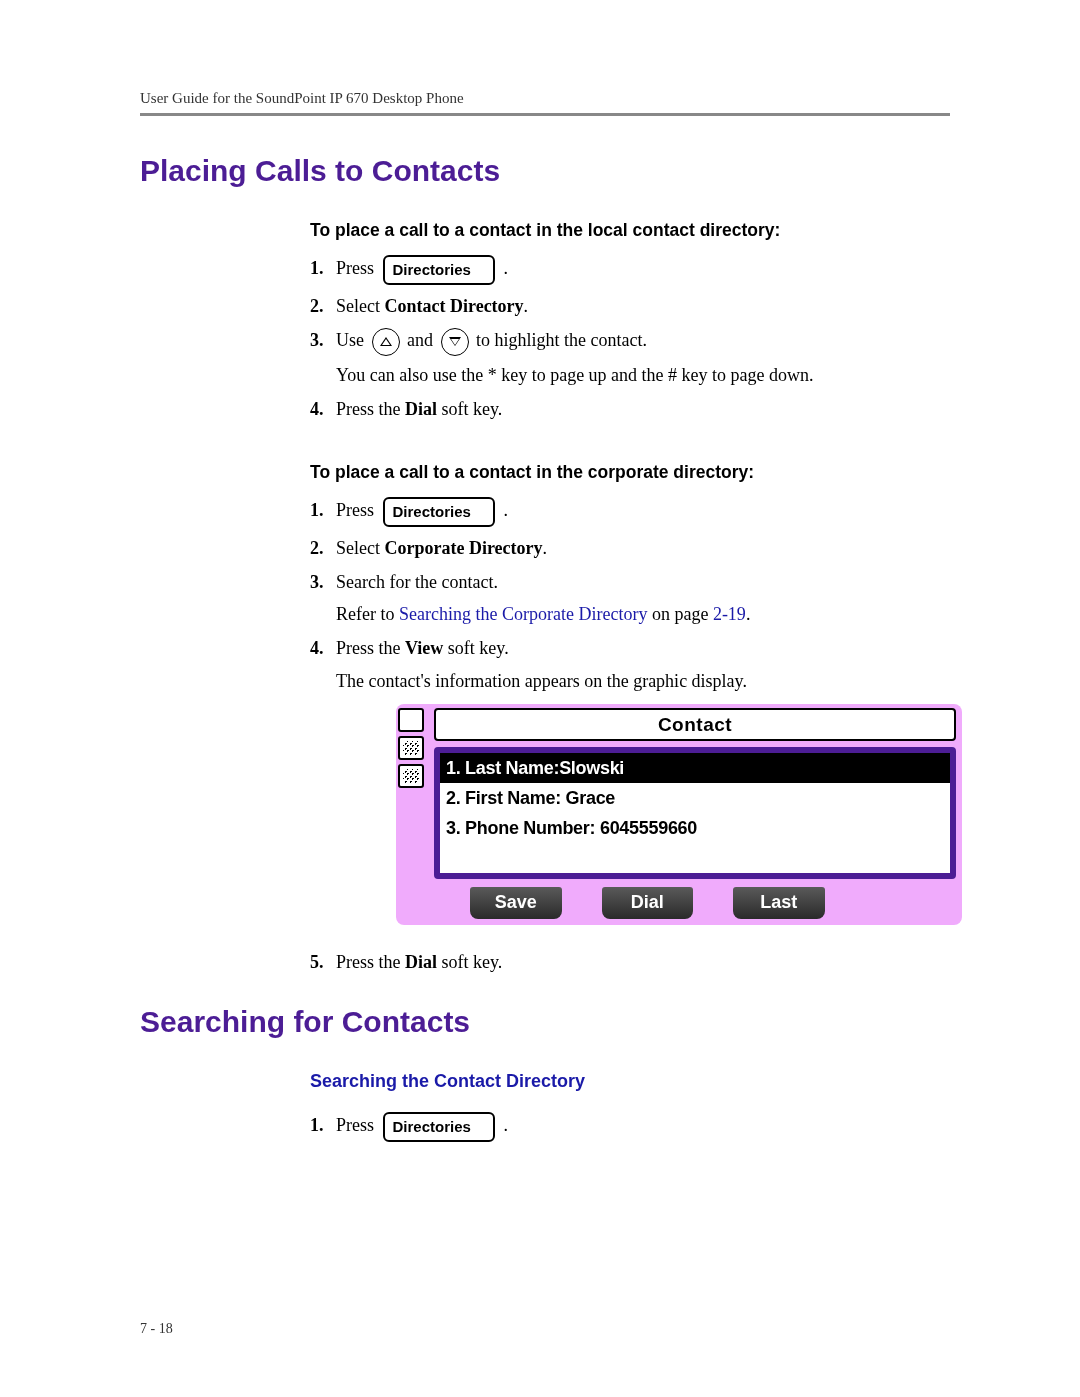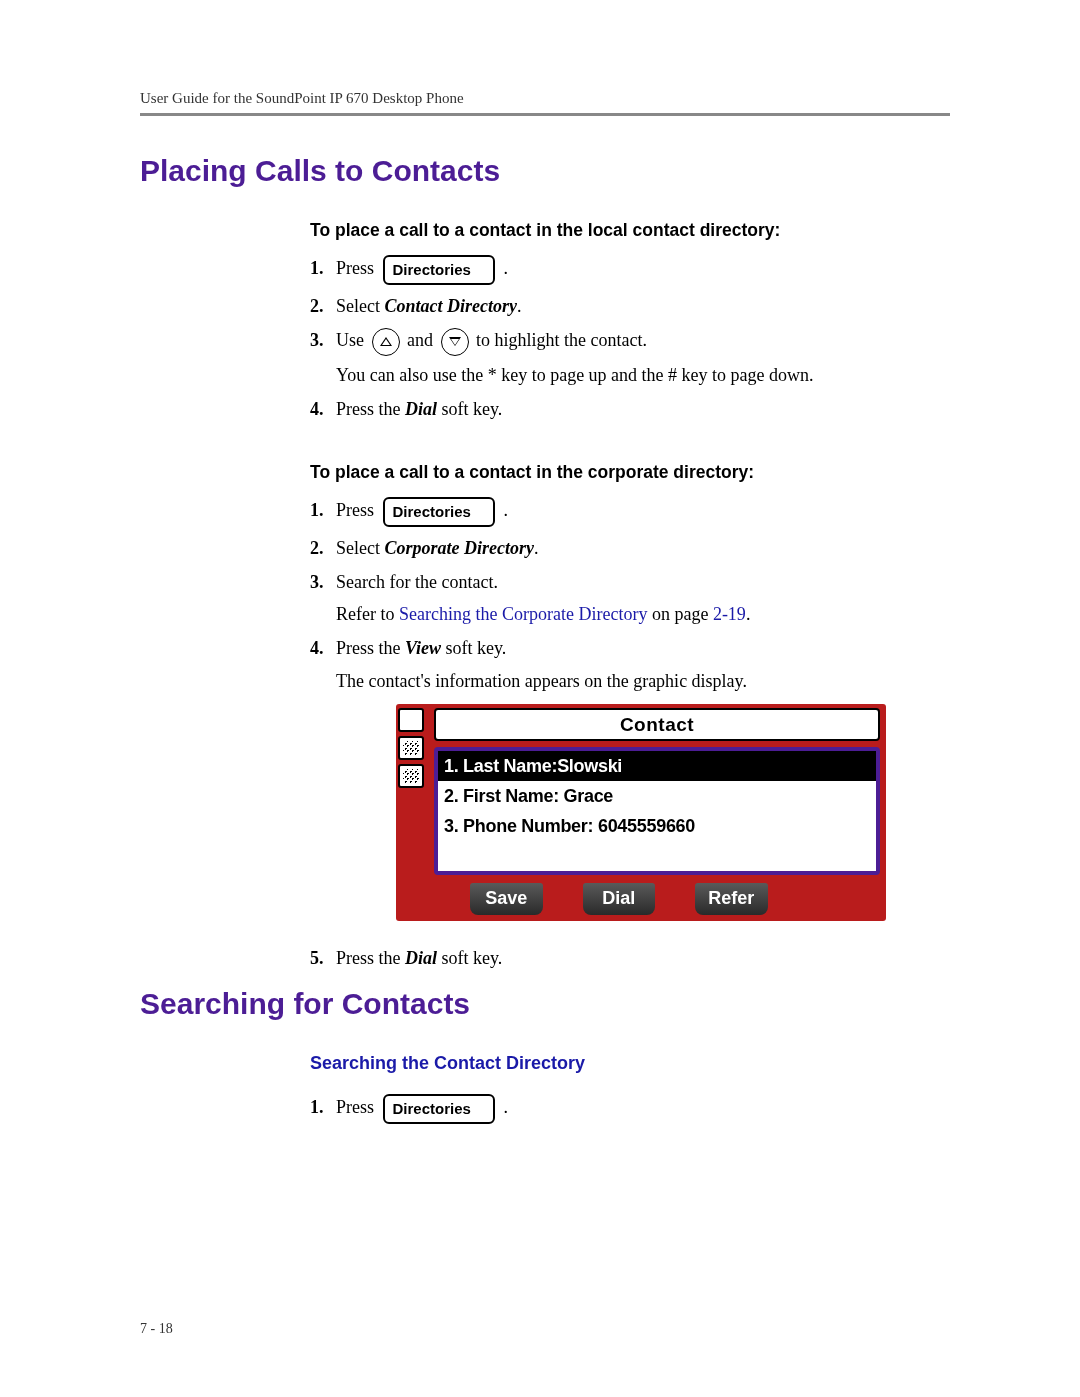--- a/index.html
+++ b/index.html
@@ -68,21 +68,21 @@
     font-weight: bold;
     min-width: 26px;
   }
   .step-body {
     flex: 1;
   }
   .step-body .sub {
     display: block;
     margin-top: 6px;
   }
-  .bold { font-weight: bold; font-style: italic; }
+  .bold { font-weight: bold; }
   .link { color: #1a1aa8; }
   .page-ref { color: #1a1aa8; }
   .btn-dir {
     display: inline-flex;
     align-items: center;
     justify-content: center;
     border: 2px solid #000;
     border-radius: 6px;
     font-family: Arial, Helvetica, sans-serif;
     font-weight: bold;
@@ -117,24 +117,24 @@
     position: absolute;
     width: 0; height: 0;
     border-left: 4px solid transparent;
     border-right: 4px solid transparent;
   }
   .arrow-up-tri::after { border-bottom: 6px solid #fff; top: 10px; left: 9px; }
   .arrow-down-tri::after { border-top: 6px solid #fff; top: 10px; left: 9px; }
 
   
   .phone-screen {
-    width: 490px;
+    width: 566px;
     margin: 10px 0 16px 60px;
-    background: #b91c1c;
-    border-radius: 3px;
+    background: #f0abfc;
+    border-radius: 8px;
     font-family: Arial, Helvetica, sans-serif;
     display: flex;
   }
   .side-icons {
     width: 30px;
     padding: 4px 2px;
     display: flex;
     flex-direction: column;
     gap: 4px;
   }
@@ -160,21 +160,21 @@
     background: #fff;
     text-align: center;
     font-weight: bold;
     font-size: 19px;
     padding: 1px 0;
     margin-bottom: 6px;
     font-family: "Arial Black", Arial, sans-serif;
     letter-spacing: 0.5px;
   }
   .list-box {
-    border: 4px solid #4c1d95;
+    border: 6px solid #4c1d95;
     border-radius: 4px;
     background: #fff;
     height: 120px;
     overflow: hidden;
     margin-bottom: 8px;
   }
   .list-row {
     font-family: "Arial", sans-serif;
     font-weight: bold;
     font-size: 18px;
@@ -304,37 +304,37 @@
             <div class="screen-body">
               <div class="title-bar">Contact</div>
               <div class="list-box">
                 <div class="list-row sel">1. Last Name:Slowski</div>
                 <div class="list-row">2. First Name: Grace</div>
                 <div class="list-row">3. Phone Number: 6045559660</div>
               </div>
               <div class="softkeys">
                 <div class="sk">Save</div>
                 <div class="sk">Dial</div>
-                <div class="sk">Refer</div>
+                <div class="sk">Last</div>
                 <div class="sk empty">.</div>
               </div>
             </div>
           </div>
         </span>
       </li>
       <li>
         <span class="num">5.</span>
         <span class="step-body">
           <span>Press the </span><span class="bold">Dial</span><span> soft key.</span>
         </span>
       </li>
     </ol>
   </div>
 
-  <h1 class="section" style="margin-top:16px">Searching for Contacts</h1>
+  <h1 class="section" style="margin-top:30px">Searching for Contacts</h1>
 
   <div class="indent-block">
     <div class="subhead-blue">Searching the Contact Directory</div>
     <ol class="steps">
       <li>
         <span class="num">1.</span>
         <span class="step-body">
           <span>Press</span>
           <span class="btn-dir">Directories</span>
           <span>.</span>

